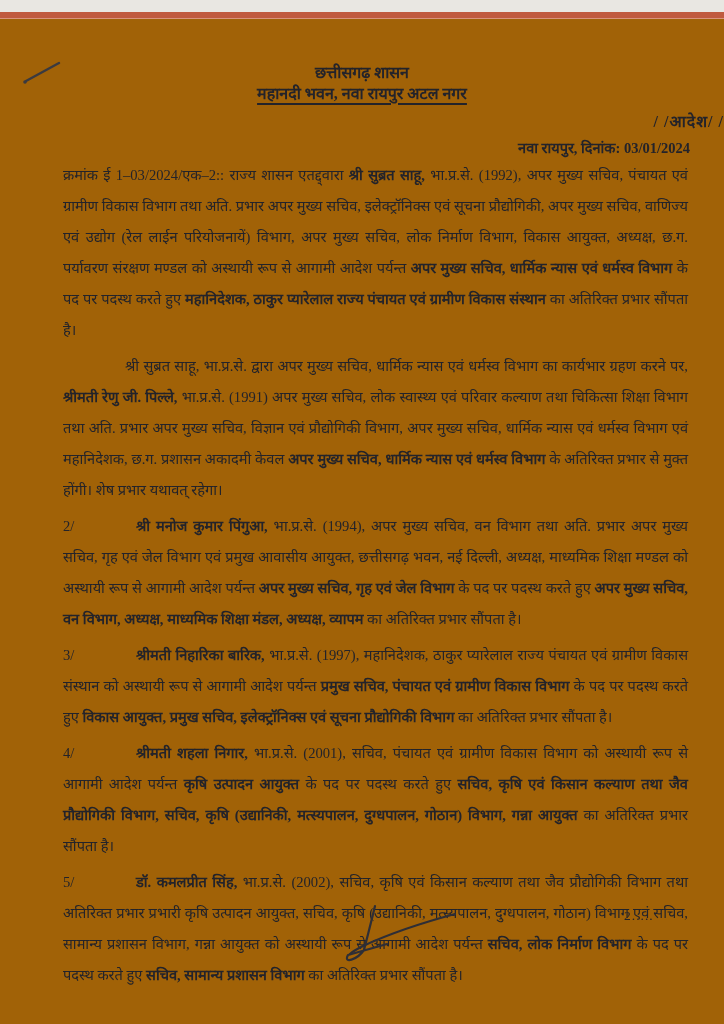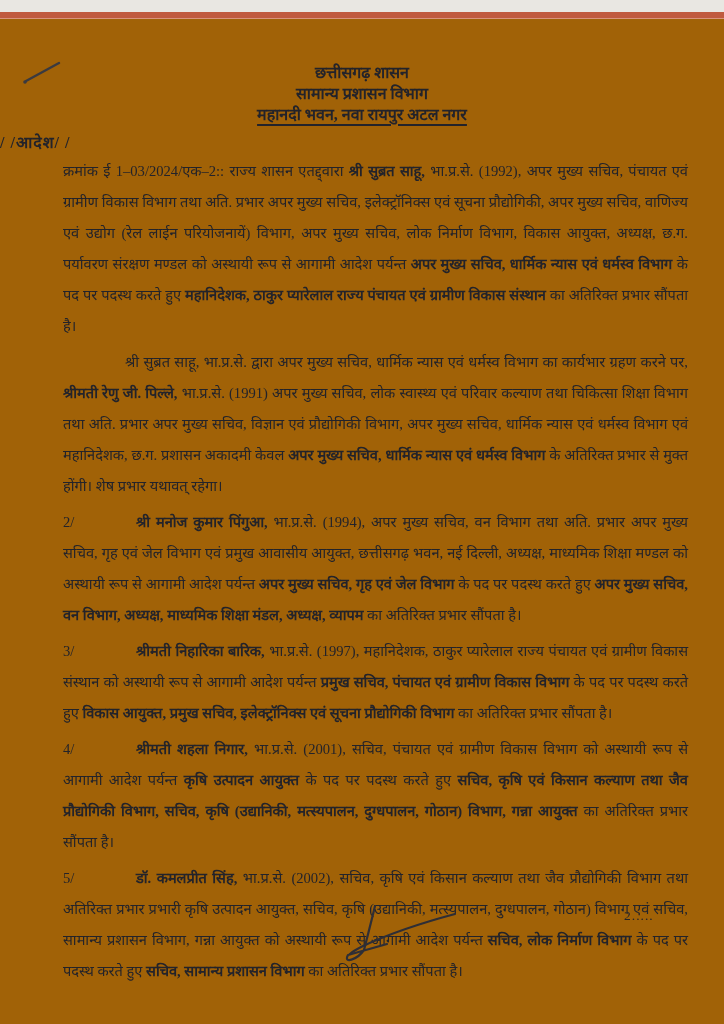--- a/index.html
+++ b/index.html
@@ -33,21 +33,21 @@
     line-height: 21px;
   }
   .header div { margin: 0; }
   .underlined {
     display: inline-block;
     text-decoration: underline;
     text-decoration-thickness: 1.5px;
     text-underline-offset: 4px;
   }
   .order-heading {
-    text-align: left;
+    text-align: right;
     font-weight: bold;
     font-size: 16px;
     margin-top: 6px;
     letter-spacing: 1px;
   }
   .dateline {
     text-align: right;
     font-weight: bold;
     font-size: 14.5px;
     padding-right: 34px;
@@ -91,26 +91,26 @@
 <div class="paper">
   <div class="top-bar"></div>
 
   <svg class="pen-mark-svg" width="48" height="34" viewBox="0 0 48 34">
     <path d="M8,27 L41,9" stroke="#3a3a40" stroke-width="2.4" fill="none" stroke-linecap="round"></path>
     <circle cx="7" cy="28" r="1.8" fill="#3a3a40"></circle>
   </svg>
 
   <div class="header">
     <div>छत्तीसगढ़ शासन</div>
-    <div>सामान्य प्रशासन विभाग</div>
     <div><span class="underlined">महानदी भवन, नवा रायपुर अटल नगर</span></div>
   </div>
 
   <div class="order-heading">/ /आदेश/ /</div>
 
+  <div class="dateline">नवा रायपुर, दिनांक: 03/01/2024</div>
 
   <div class="body-text">
     <p class="para"><span>क्रमांक ई 1–03/2024/एक–2:: राज्य शासन एतद्द्वारा </span><span class="b">श्री सुब्रत साहू,</span><span> भा.प्र.से. (1992), अपर मुख्य सचिव, पंचायत एवं ग्रामीण विकास विभाग तथा अति. प्रभार अपर मुख्य सचिव, इलेक्ट्रॉनिक्स एवं सूचना प्रौद्योगिकी, अपर मुख्य सचिव, वाणिज्य एवं उद्योग (रेल लाईन परियोजनायें) विभाग, अपर मुख्य सचिव, लोक निर्माण विभाग, विकास आयुक्त, अध्यक्ष, छ.ग. पर्यावरण संरक्षण मण्डल को अस्थायी रूप से आगामी आदेश पर्यन्त </span><span class="b">अपर मुख्य सचिव, धार्मिक न्यास एवं धर्मस्व विभाग</span><span> के पद पर पदस्थ करते हुए </span><span class="b">महानिदेशक, ठाकुर प्यारेलाल राज्य पंचायत एवं ग्रामीण विकास संस्थान</span><span> का अतिरिक्त प्रभार सौंपता है।</span></p>
 
     <p class="para first-indent"><span>श्री सुब्रत साहू, भा.प्र.से. द्वारा अपर मुख्य सचिव, धार्मिक न्यास एवं धर्मस्व विभाग का कार्यभार ग्रहण करने पर, </span><span class="b">श्रीमती रेणु जी. पिल्ले,</span><span> भा.प्र.से. (1991) अपर मुख्य सचिव, लोक स्वास्थ्य एवं परिवार कल्याण तथा चिकित्सा शिक्षा विभाग तथा अति. प्रभार अपर मुख्य सचिव, विज्ञान एवं प्रौद्योगिकी विभाग, अपर मुख्य सचिव, धार्मिक न्यास एवं धर्मस्व विभाग एवं महानिदेशक, छ.ग. प्रशासन अकादमी केवल </span><span class="b">अपर मुख्य सचिव, धार्मिक न्यास एवं धर्मस्व विभाग</span><span> के अतिरिक्त प्रभार से मुक्त होंगी। शेष प्रभार यथावत् रहेगा।</span></p>
 
     <p class="para"><span class="num">2/</span><span class="b">श्री मनोज कुमार पिंगुआ,</span><span> भा.प्र.से. (1994), अपर मुख्य सचिव, वन विभाग तथा अति. प्रभार अपर मुख्य सचिव, गृह एवं जेल विभाग एवं प्रमुख आवासीय आयुक्त, छत्तीसगढ़ भवन, नई दिल्ली, अध्यक्ष, माध्यमिक शिक्षा मण्डल को अस्थायी रूप से आगामी आदेश पर्यन्त </span><span class="b">अपर मुख्य सचिव, गृह एवं जेल विभाग</span><span> के पद पर पदस्थ करते हुए </span><span class="b">अपर मुख्य सचिव, वन विभाग, अध्यक्ष, माध्यमिक शिक्षा मंडल, अध्यक्ष, व्यापम</span><span> का अतिरिक्त प्रभार सौंपता है।</span></p>
 
     <p class="para"><span class="num">3/</span><span class="b">श्रीमती निहारिका बारिक,</span><span> भा.प्र.से. (1997), महानिदेशक, ठाकुर प्यारेलाल राज्य पंचायत एवं ग्रामीण विकास संस्थान को अस्थायी रूप से आगामी आदेश पर्यन्त </span><span class="b">प्रमुख सचिव, पंचायत एवं ग्रामीण विकास विभाग</span><span> के पद पर पदस्थ करते हुए </span><span class="b">विकास आयुक्त, प्रमुख सचिव, इलेक्ट्रॉनिक्स एवं सूचना प्रौद्योगिकी विभाग</span><span> का अतिरिक्त प्रभार सौंपता है।</span></p>
 

